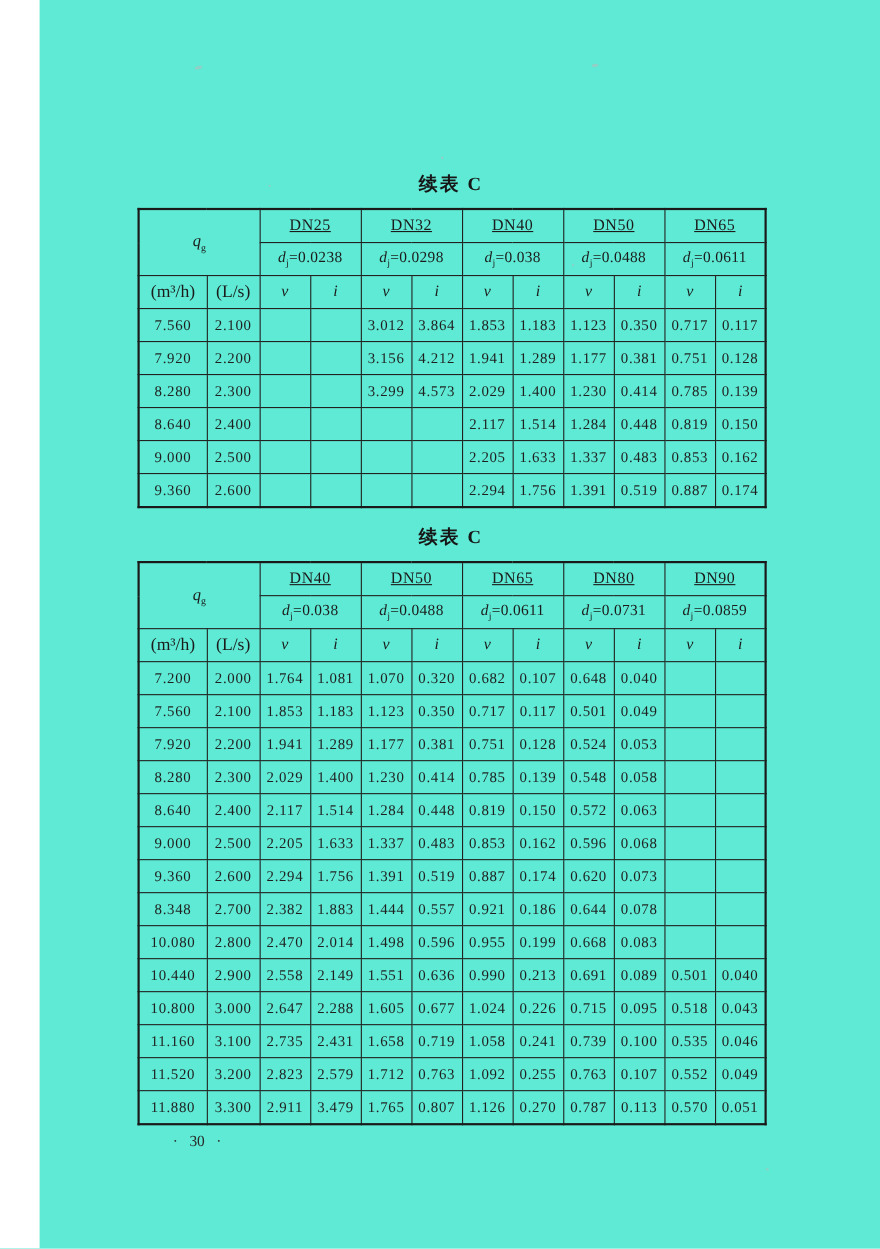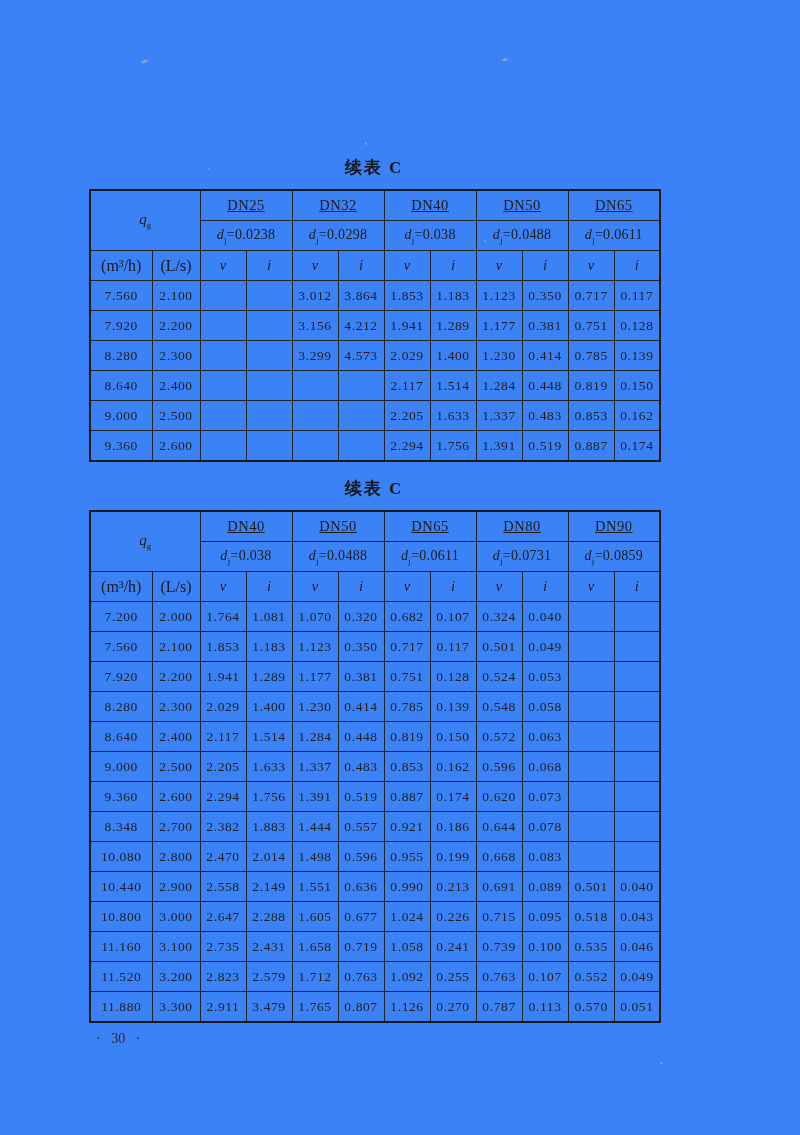--- a/index.html
+++ b/index.html
@@ -4,21 +4,21 @@
 <style>
   html, body { margin: 0; padding: 0; }
   body {
     width: 800px; height: 1135px;
     background: #ffffff;
     font-family: "Liberation Serif", "DejaVu Serif", serif;
     color: #1b1b1b;
     position: relative;
     overflow: hidden;
   }
-  .page { position: absolute; inset: 0; background: #3b82f6; }
+  .page { position: absolute; inset: 0; background: #5eead4; margin-left: 36px; }
 
   .content { position: absolute; left: 89px; top: 156px; width: 570px; }
 
   .table-title {
     margin: 0 0 9px 0;
     height: 24px;
     text-align: center;
     font-size: 17px;
     font-weight: bold;
     letter-spacing: 2px;
@@ -54,21 +54,21 @@
   th.vi { font-size: 14.5px; font-style: italic; }
 
   tbody td.val {
     font-size: 13.5px;
     letter-spacing: 0.6px;
     color: #1f1f1f;
   }
 
   .page-number {
     position: absolute;
-    left: 96px; top: 1031px;
+    left: 121px; top: 1031px;
     font-size: 14px;
     word-spacing: 7px;
     color: #2a2a2a;
   }
 
   .speck { position: absolute; background: #b9b9b9; border-radius: 50%; opacity: 0.55; }
   .s1 { left: 141px; top: 60px;  width: 7px; height: 3px; transform: rotate(-12deg); }
   .s2 { left: 502px; top: 58px;  width: 6px; height: 3px; transform: rotate(-10deg); }
   .s3 { left: 365px; top: 142px; width: 2px; height: 3px; }
   .s4 { left: 208px; top: 168px; width: 2px; height: 2px; }
@@ -276,21 +276,21 @@
         <tbody>
             <tr>
               <td class="val">7.200</td>
               <td class="val">2.000</td>
               <td class="val">1.764</td>
               <td class="val">1.081</td>
               <td class="val">1.070</td>
               <td class="val">0.320</td>
               <td class="val">0.682</td>
               <td class="val">0.107</td>
-              <td class="val">0.324</td>
+              <td class="val">0.648</td>
               <td class="val">0.040</td>
               <td class="val"></td>
               <td class="val"></td>
             </tr>
             <tr>
               <td class="val">7.560</td>
               <td class="val">2.100</td>
               <td class="val">1.853</td>
               <td class="val">1.183</td>
               <td class="val">1.123</td>

